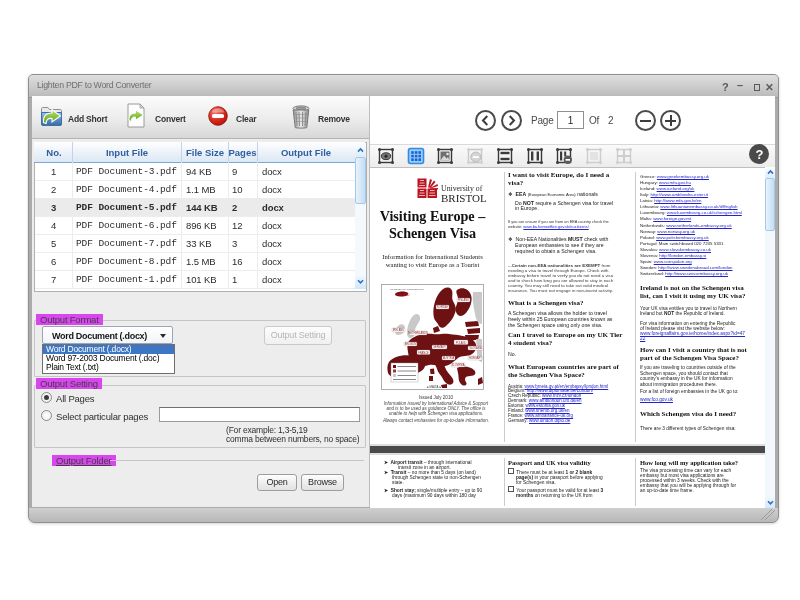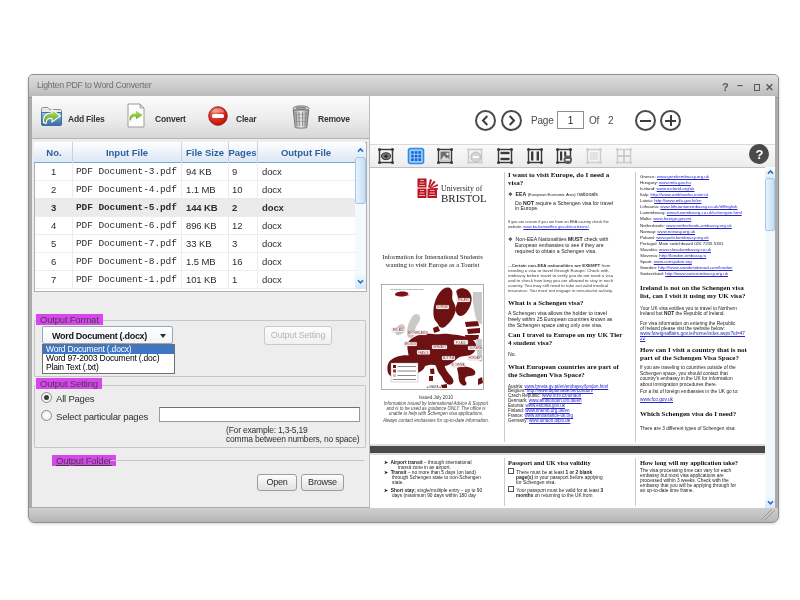--- a/index.html
+++ b/index.html
@@ -104,21 +104,21 @@
         </linearGradient>
     <linearGradient id="gr1" x1="0" y1="0" x2="0" y2="1">
           <stop offset="0" stop-color="#b9e270"></stop>
           <stop offset="1" stop-color="#5fa214"></stop>
         </linearGradient>
     </defs>
     <path d="M2.5 6 C2.5 5 3 4.5 4 4.5 L9 4.5 L10.5 6.5 L21 6.5 C22 6.5 22.5 7 22.5 8 L22.5 21 C22.5 22 22 22.5 21 22.5 L4 22.5 C3 22.5 2.5 22 2.5 21 Z" fill="#e9e9e9" stroke="#909090" stroke-width="1"></path>
     <path d="M2.5 9.5 L22.5 9.5 L22.5 21 C22.5 22 22 22.5 21 22.5 L4 22.5 C3 22.5 2.5 22 2.5 21 Z" fill="url(#fb1)" stroke="#3e6da8" stroke-width="1"></path>
     <path d="M4.5 19.5 C4 12.5 8 9.5 13 10 L13 6.5 L21.5 13 L13 19 L13 15.5 C9.5 15 7.5 16 7 20.5 Z" fill="url(#gr1)" stroke="#ffffff" stroke-width="1.1"></path>
   </svg>
-  <span class="tblabel" style="left:68px">Add Files</span>
+  <span class="tblabel" style="left:68px">Add Short</span>
   <svg class="a" style="left:125px;top:103px" width="22" height="25" viewBox="0 0 22 25">
     <path d="M3 1 L15 1 L19 5 L19 24 L3 24 Z" fill="#fdfdfd" stroke="#9a9a9a" stroke-width="1"></path>
     <path d="M15 1 L15 5 L19 5 Z" fill="#d9d9d9" stroke="#9a9a9a" stroke-width="0.8"></path>
     <path d="M4 17 C3.8 12 7 9.8 10.5 10.2 L10.5 7 L18.5 12 L10.5 17 L10.5 14 C8 13.7 6.5 14.5 6 18.5 Z" fill="url(#gr1)" stroke="#ffffff" stroke-width="0.9"></path>
   </svg>
   <span class="tblabel" style="left:155px">Convert</span>
   <svg class="a" style="left:208px;top:106px" width="20" height="20" viewBox="0 0 20 20">
     <defs>
         <radialGradient id="rd1" cx="0.35" cy="0.3" r="0.85">
           <stop offset="0" stop-color="#f0756a"></stop>
@@ -376,20 +376,21 @@
       <path d="M13 11.5 L21 11 L21 12.5 L13 12.5 Z"></path>
     </g>
     <g stroke="#ffffff" stroke-width="0.7" fill="none">
       <path d="M2 8.5 L8 8.5 M2.5 6 L7.5 6 M3 3.5 L7 3.5"></path>
       <path d="M2 18.5 L8 18.5 M2.5 16 L7.5 16 M3 13.5 L7 13.5"></path>
       <path d="M12 18.5 L18.5 18.5 M12.5 16 L18 16 M13 13.5 L17.5 13.5"></path>
     </g>
   </svg>
   <span class="a ser" style="left:441px;top:183.5px;font-size:7.8px;color:#2b2b2b">University of</span>
   <span class="a ser" style="left:441px;top:192px;font-size:11px;color:#1d1d1d;">BRISTOL</span>
+  <div class="a ser" style="left:377px;top:208px;width:111px;text-align:center;font-weight:bold;font-size:14.2px;line-height:17px;color:#111;white-space:nowrap">Visiting Europe –<br>Schengen Visa</div>
   <div class="a ser" style="left:377px;top:253px;width:111px;text-align:center;font-size:6.6px;line-height:8.3px;color:#222;white-space:nowrap">Information for International Students<br>wanting to visit Europe as a Tourist</div>
   <svg class="a" style="left:381px;top:284px" width="103" height="106" viewBox="0 0 103 106">
     <rect x="0.5" y="0.5" width="102" height="105" fill="#ffffff" stroke="#9a9a9a" stroke-width="0.8"></rect>
     <g fill="#6e1113">
       <path d="M15 9 C18 7 25 7 27 9 C28 11 24 13 19 12.5 C14 12 13 10.5 15 9 Z"></path>
       <path d="M53 34 C51 25 54 14 59 8 C62 4 67 2 70 5 C73 8 70 13 72 17 C74 21 76 24 74 29 C72 35 69 38 65 42 C62 45 58 44 57 40 C55 37 54 37 53 34 Z"></path>
       <path d="M76 6 C81 2 88 5 90 11 C92 17 89 24 85 29 C81 33 77 33 75 28 C73 24 77 20 77 15 C77 11 74 8 76 6 Z"></path>
       <path d="M84 38 L97 37 L98 42 L85 43 Z"></path>
       <path d="M86 45 L99 44 L99 49 L87 50 Z"></path>
       <path d="M84 51 L98 51 L97 56 L85 56 Z"></path>

